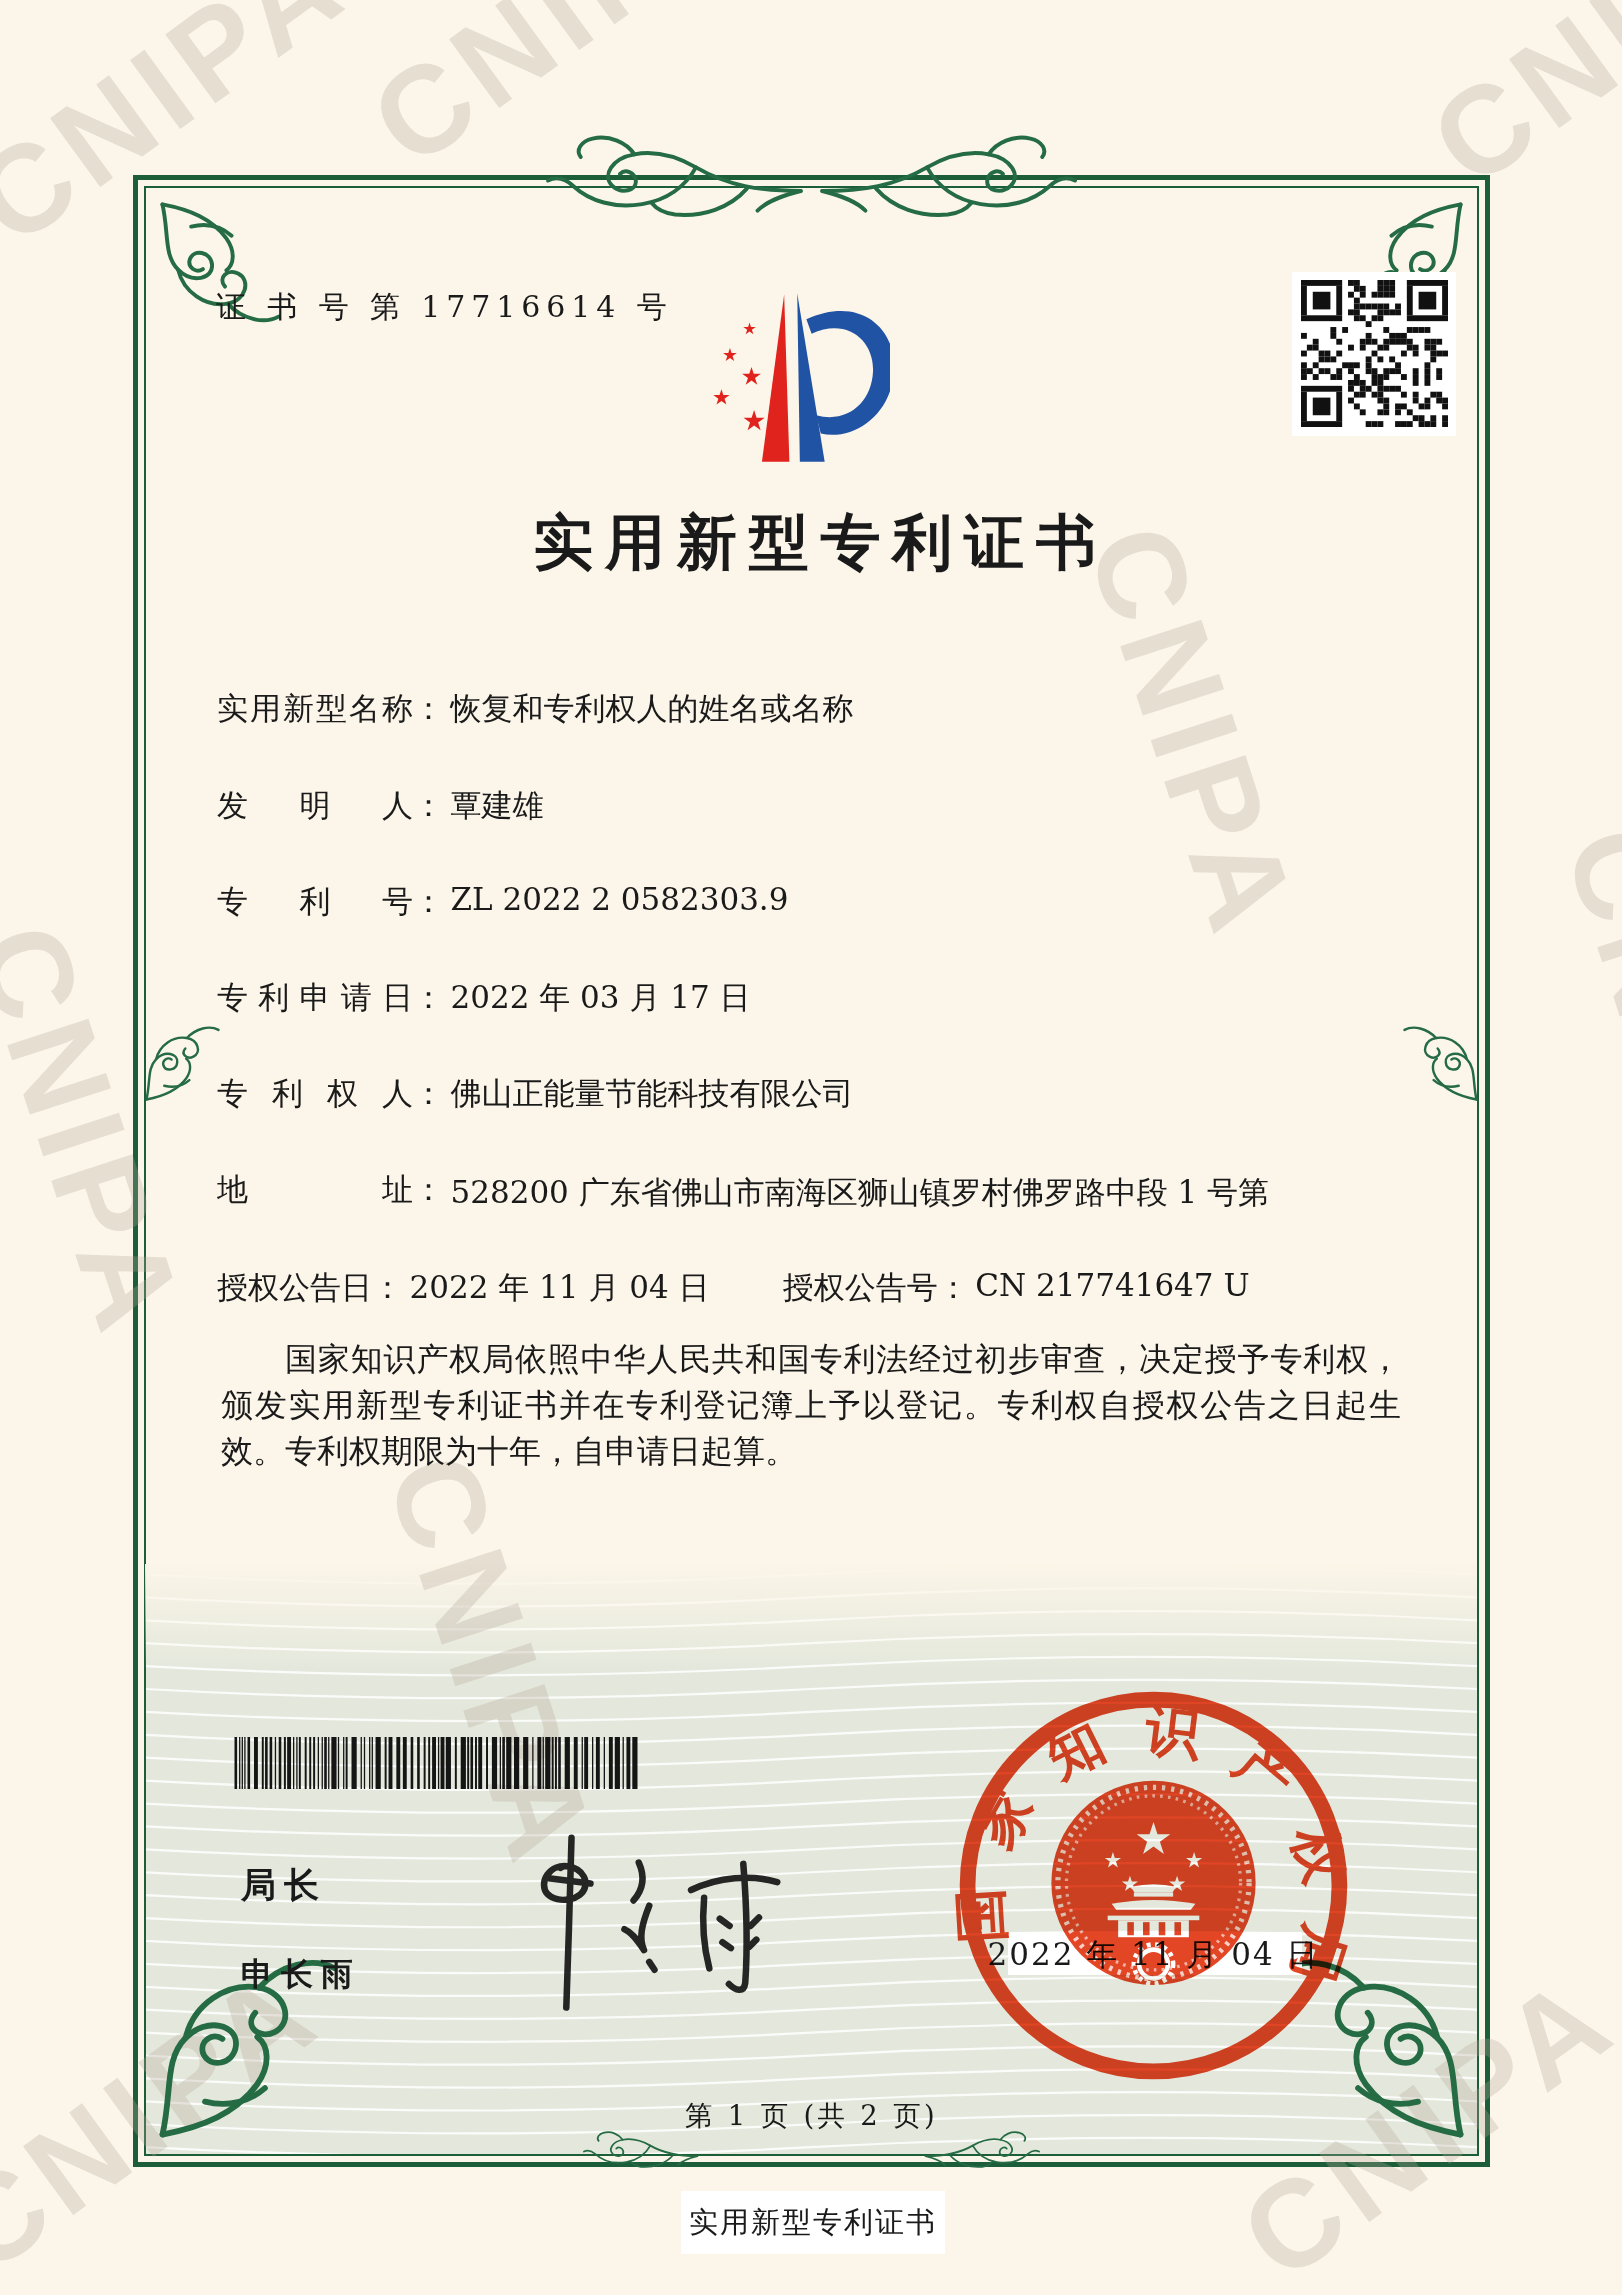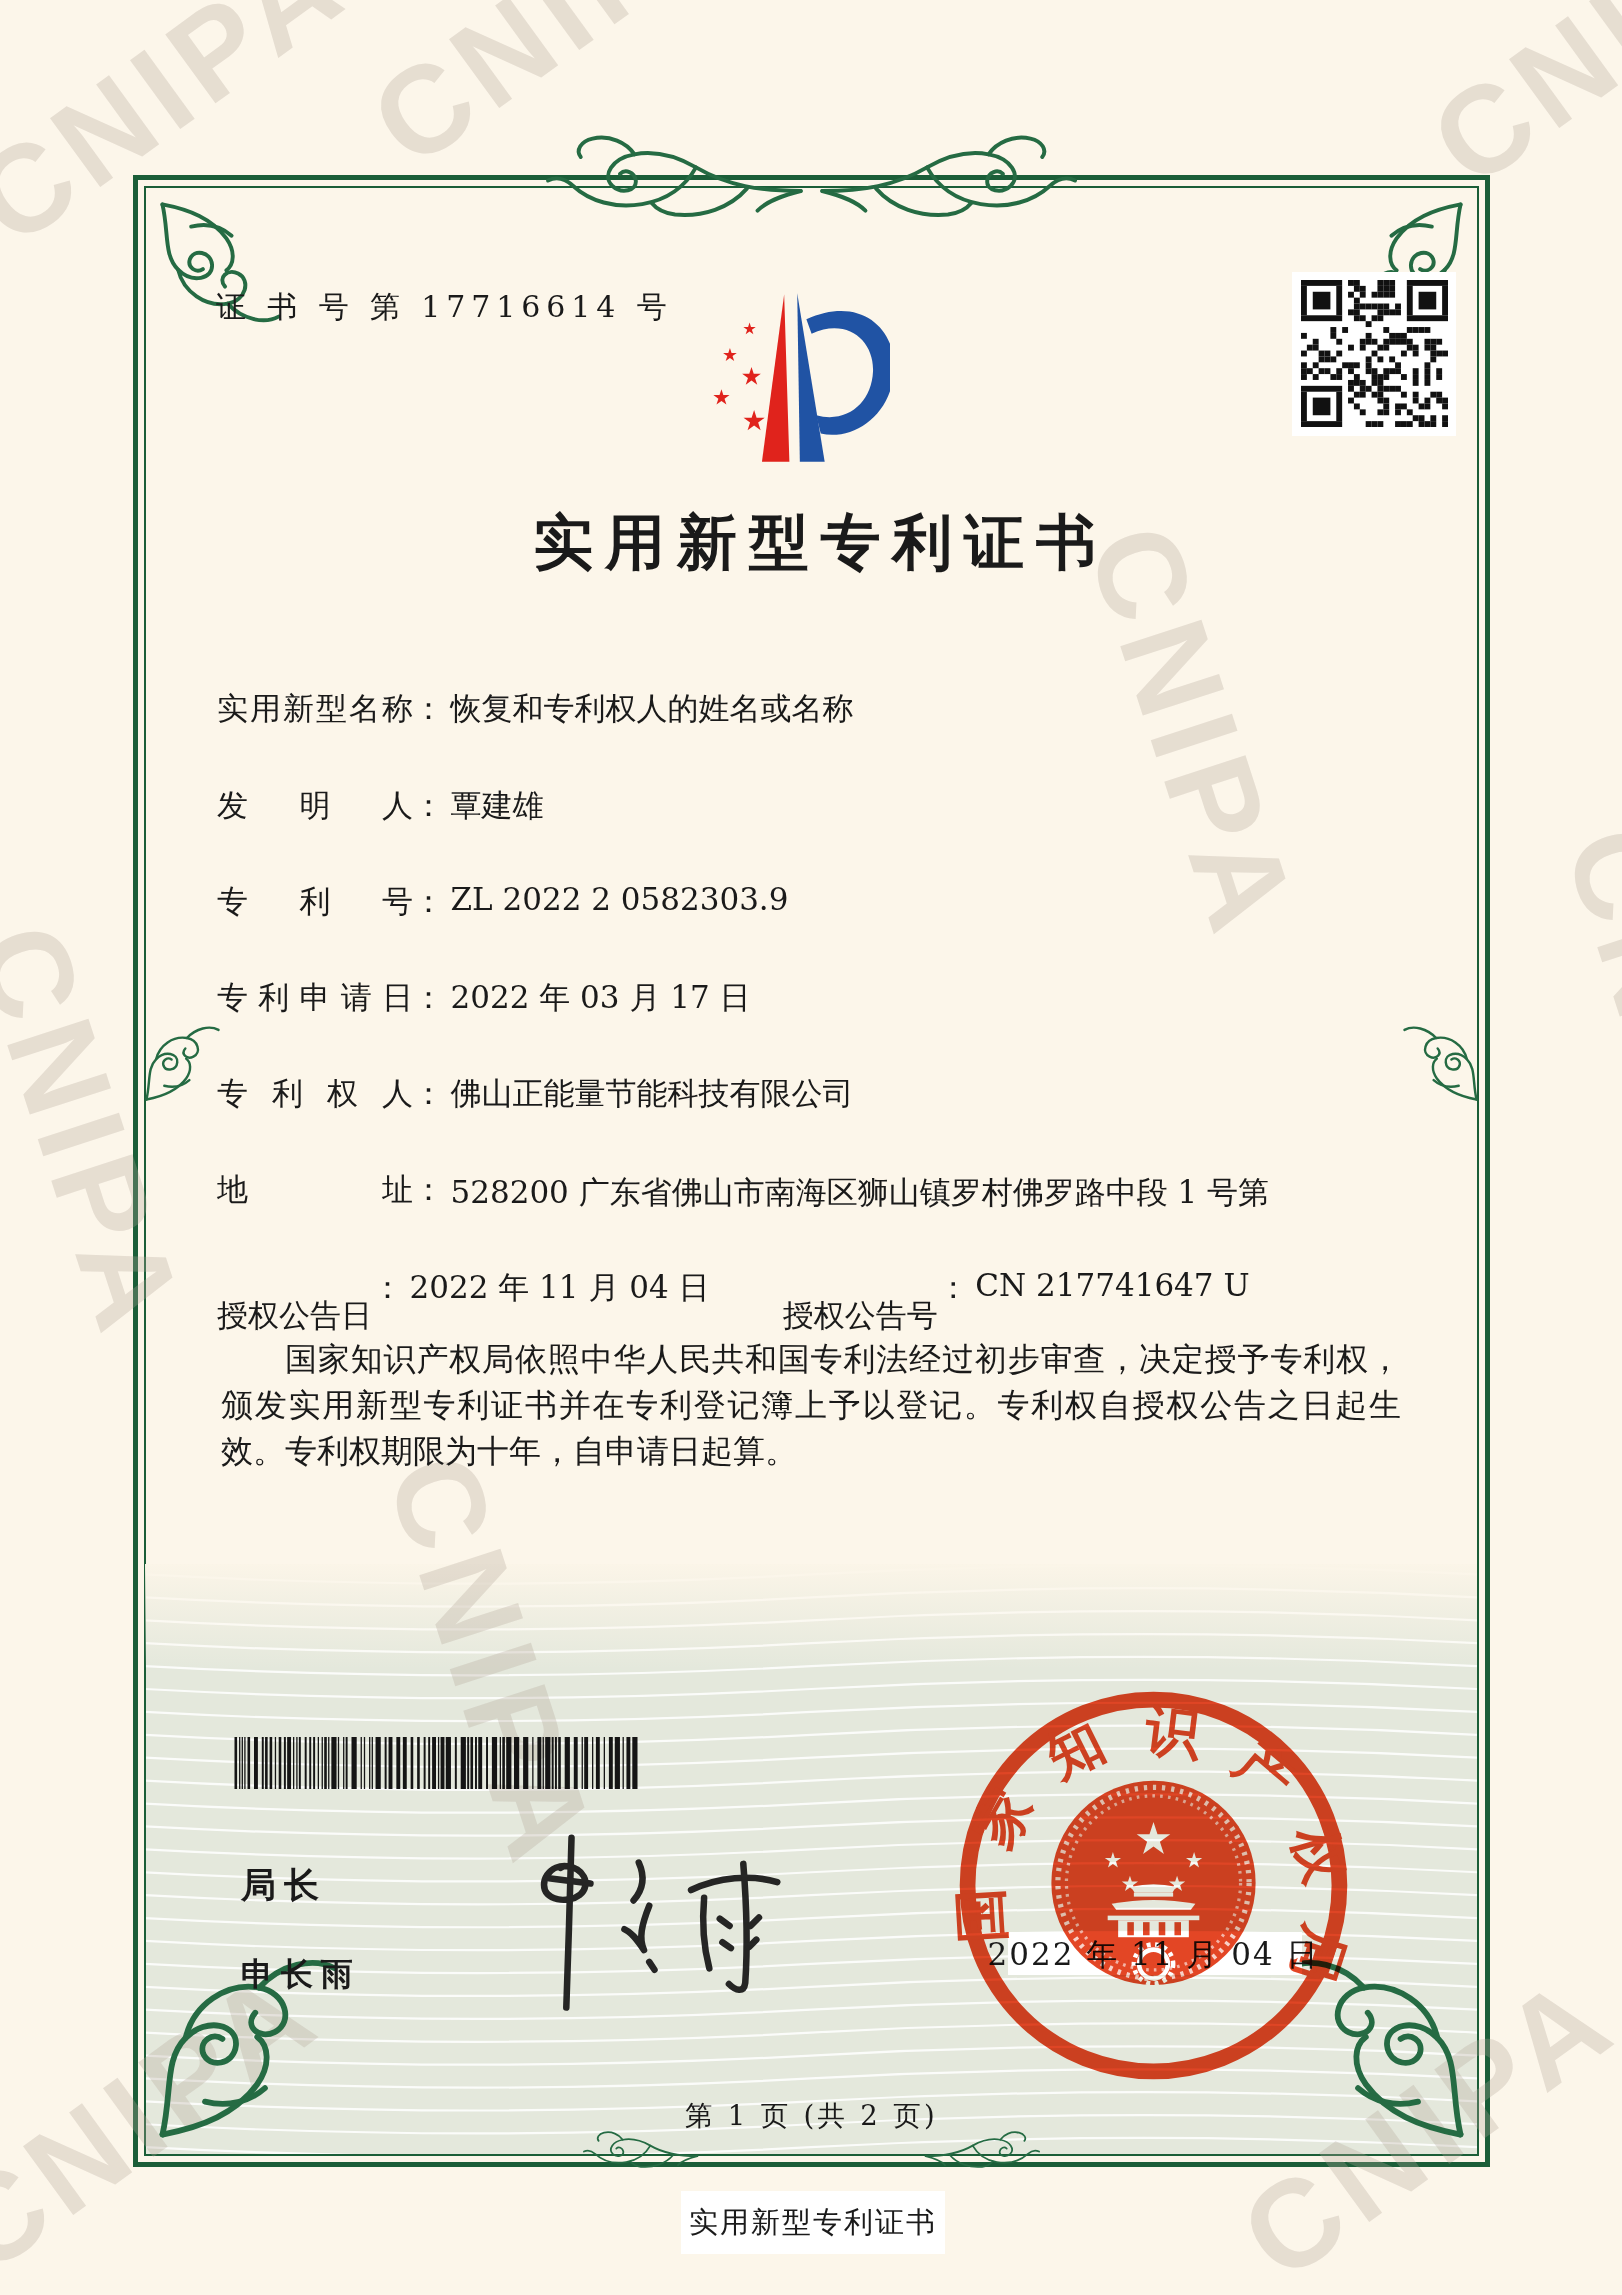--- a/index.html
+++ b/index.html
@@ -8,21 +8,21 @@
   .abs{position:absolute;}
   
   .frame-outer{left:133px;top:175px;width:1357px;height:1992px;border:5.9px solid #1b5e38;box-sizing:border-box;}
   .frame-inner{left:144px;top:186px;width:1335px;height:1970px;border:2px solid #1b5e38;box-sizing:border-box;background:#fbf5e8;}
   .wm{position:absolute;font-family:"Liberation Sans","DejaVu Sans",sans-serif;font-weight:700;
       font-size:124px;letter-spacing:9.2px;color:rgba(178,166,152,.30);white-space:nowrap;z-index:1;}
   .cert-no{left:216px;top:287px;font-size:30px;letter-spacing:5.9px;z-index:5;}
   .title{left:0;top:503px;width:1623px;text-align:center;font-size:60px;font-weight:700;letter-spacing:11.8px;z-index:5;padding-left:9px;}
   .row{left:217px;width:1197px;font-size:31px;z-index:5;white-space:nowrap;}
   .lbl{display:inline-block;width:196px;text-align:justify;text-align-last:justify;vertical-align:top;}
-  .lbl-auto{display:inline-block;vertical-align:top;margin-top:28px;}
+  .lbl-auto{display:inline-block;vertical-align:top;}
   .colon{display:inline-block;vertical-align:top;}
   .val{display:inline-block;margin-left:6.5px;vertical-align:top;}
   .addr-lines{display:inline-block;margin-left:6.5px;vertical-align:top;line-height:47px;white-space:normal;width:929px;}
   .legal{left:220px;top:1335px;width:1182px;font-size:32px;line-height:46px;text-align:justify;z-index:5;}
   .legal p{margin:1px;text-indent:2em;}
   .waves-bg{left:145px;top:1564px;width:1332px;height:591px;z-index:0;}
   .waves-fade{left:145px;top:1564px;width:1332px;height:105px;z-index:1;
               background:linear-gradient(#fbf5e8,rgba(251,245,232,0));}
   .qr-patch{left:1292px;top:272px;width:164px;height:164px;background:#fff;z-index:4;}
   .director-label{left:241px;top:1862px;font-size:35px;letter-spacing:7.9px;z-index:5;

